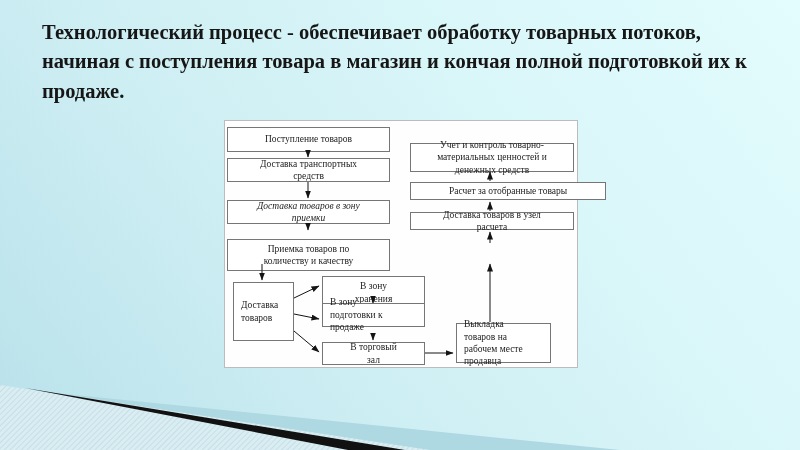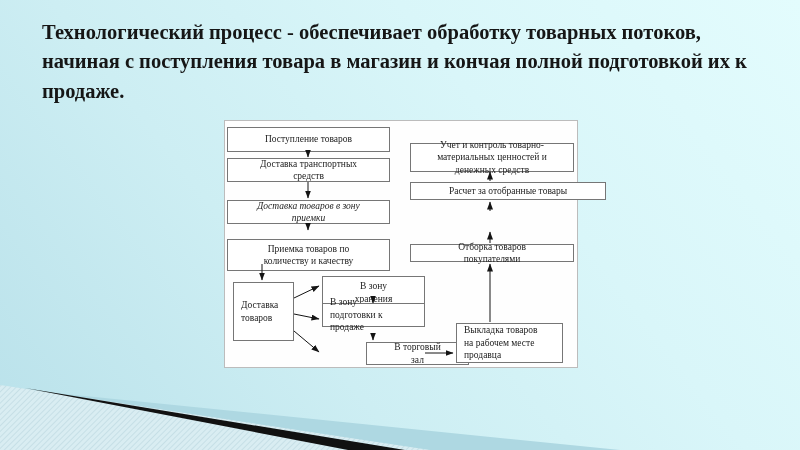--- a/index.html
+++ b/index.html
@@ -29,22 +29,22 @@
     text-align:center;padding:1px 20px;
   }
   .box.left-align{justify-content:flex-start;text-align:left;padding-left:7px;}
   .b-l1{left:2px;top:6px;width:163px;height:25px;}
   .b-l2{left:2px;top:37px;width:163px;height:24px;}
   .b-l3{left:2px;top:79px;width:163px;height:24px;font-style:italic;}
   .b-l4{left:2px;top:118px;width:163px;height:32px;}
   .b-delivery{left:8px;top:161px;width:61px;height:59px;}
   .b-z1{left:97px;top:155px;width:103px;height:33px;}
   .b-z2{left:97px;top:182px;width:103px;height:24px;}
-  .b-z3{left:97px;top:221px;width:103px;height:23px;margin-left:44px;}
-  .b-display{left:231px;top:202px;width:107px;height:40px;}
+  .b-z3{left:97px;top:221px;width:103px;height:23px;}
+  .b-display{left:231px;top:202px;width:95px;height:40px;}
   .b-r1{left:185px;top:22px;width:164px;height:29px;}
   .b-r2{left:185px;top:61px;width:196px;height:18px;}
   .b-r3{left:185px;top:91px;width:164px;height:18px;}
   .b-r4{left:185px;top:123px;width:164px;height:18px;}
   .connectors{position:absolute;left:0;top:0;width:354px;height:248px;pointer-events:none;}
   .connectors line{stroke:#141414;stroke-width:1;}
   .footer-deco{position:absolute;left:0;top:380px;width:800px;height:70px;}
 </style>
 </head>
 <body>
@@ -63,21 +63,21 @@
     <div class="box b-delivery left-align">Доставка товаров</div>
 
     <div class="box b-z1">В зону хранения</div>
     <div class="box b-z2 left-align">В зону подготовки к продаже</div>
     <div class="box b-z3">В торговый зал</div>
 
     <div class="box b-display left-align">Выкладка товаров на рабочем месте продавца</div>
 
     <div class="box b-r1">Учет и контроль товарно-материальных ценностей и денежных средств</div>
     <div class="box b-r2">Расчет за отобранные товары</div>
-    <div class="box b-r4">Отборка товаров покупателями</div>
+    <div class="box b-r3">Доставка товаров в узел расчета</div>
 
     <svg class="connectors" viewBox="0 0 354 248">
       <defs>
         <marker id="ah" markerWidth="9" markerHeight="8" refX="7.5" refY="3" orient="auto">
           <path d="M0,0 L8,3 L0,6 Z" fill="#141414"></path>
         </marker>
       </defs>
 
       <line x1="83" y1="30" x2="83" y2="36" marker-end="url(#ah)"></line>
       <line x1="83" y1="61" x2="83" y2="77" marker-end="url(#ah)"></line>

